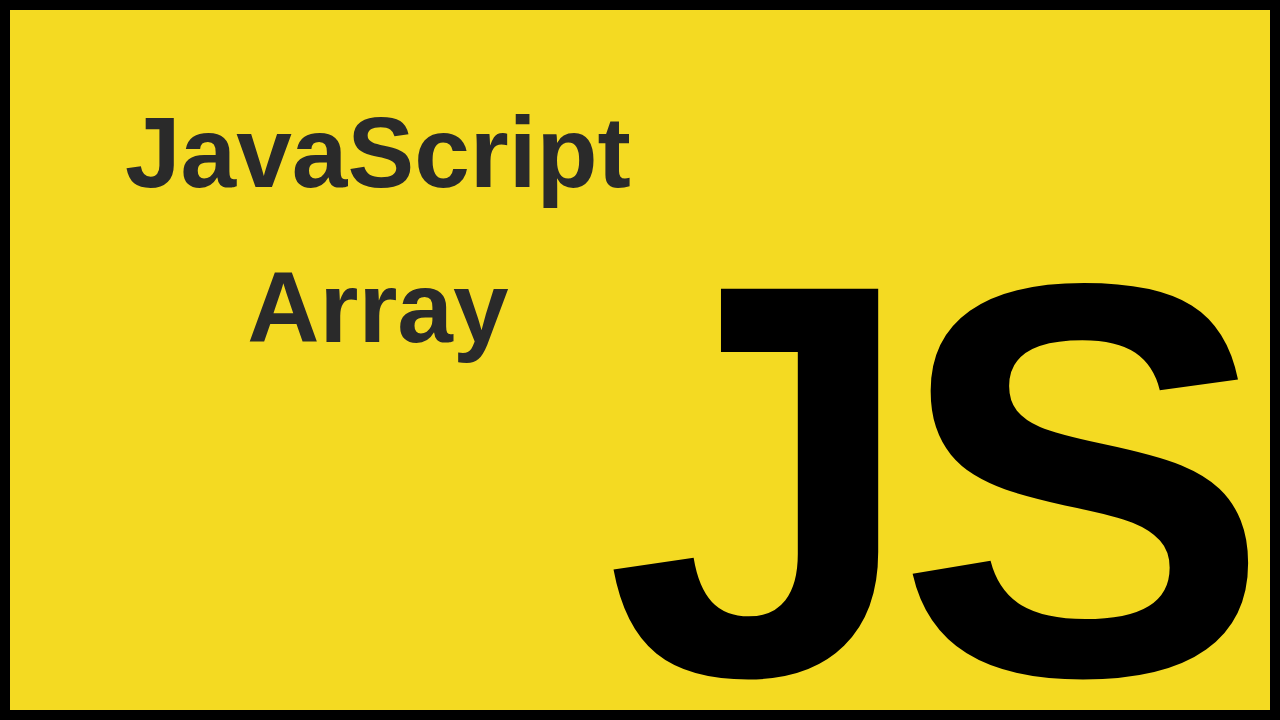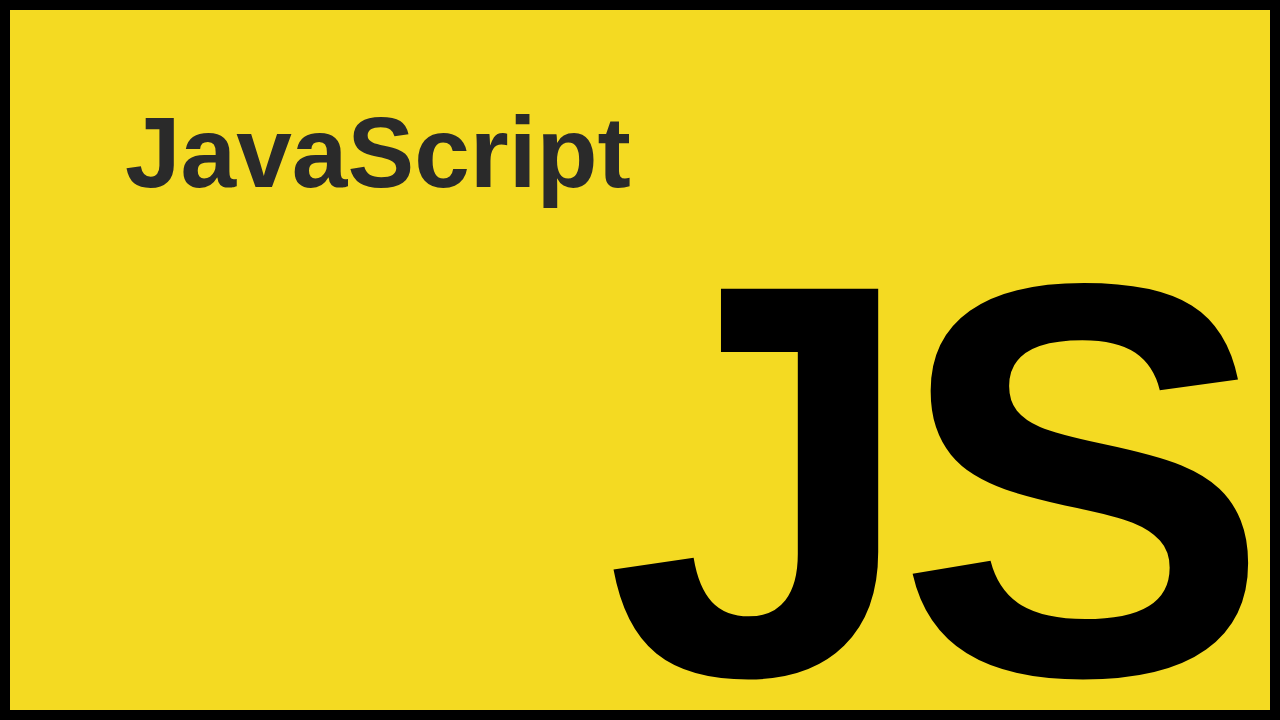--- a/index.html
+++ b/index.html
@@ -39,15 +39,16 @@
       line-height: 1;
       letter-spacing: -20px;
       font-family: Arial, Helvetica, sans-serif;
     }
   </style>
 </head>
 <body>
 
 <div class="title-block">
   <span class="title-line">JavaScript</span>
+  <span class="title-line">Array</span>
 </div>
 
 <div class="js-logo">JS</div>
 
 </body></html>

